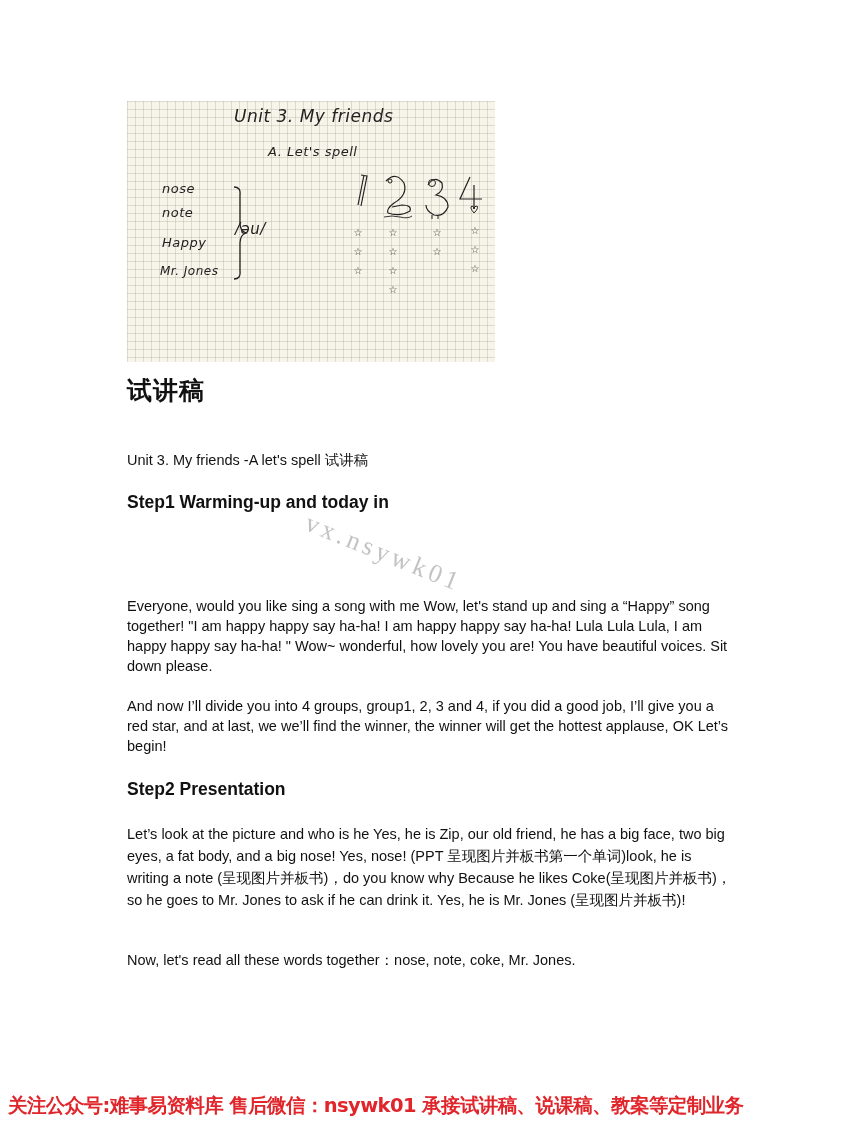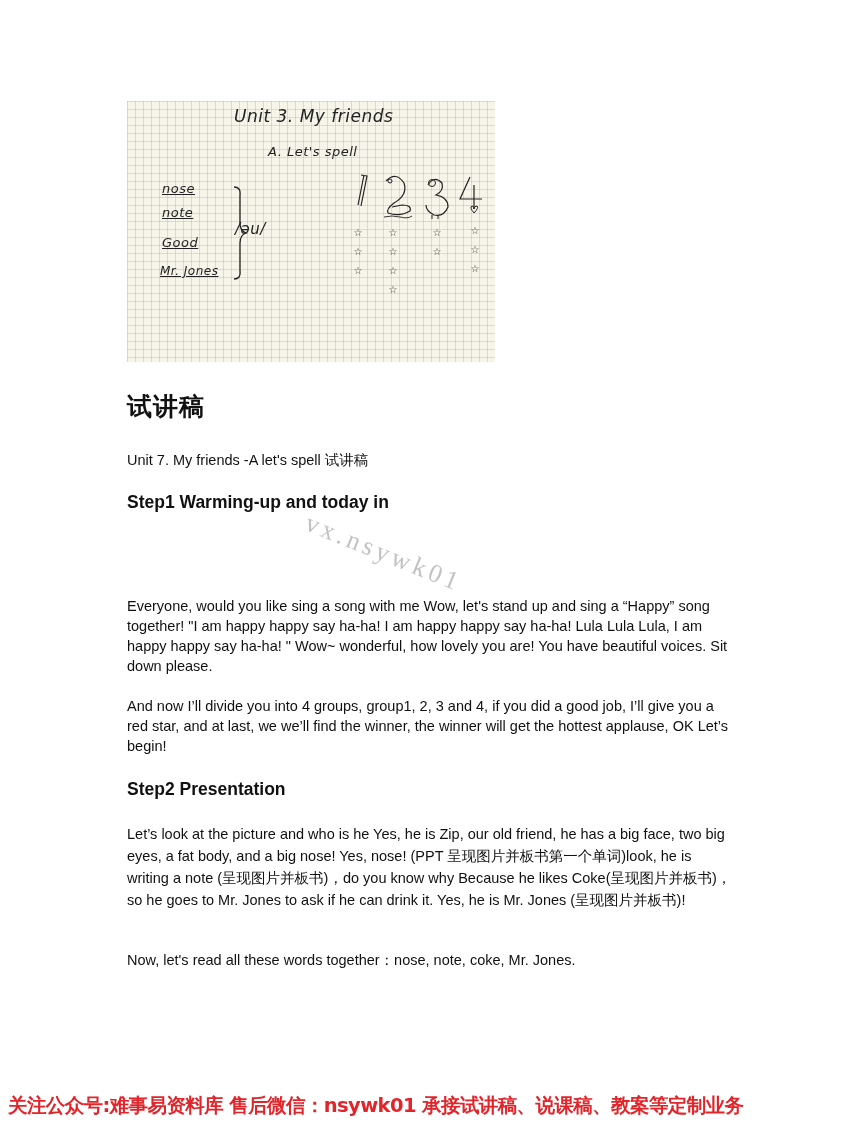--- a/index.html
+++ b/index.html
@@ -13,27 +13,27 @@
     background-image:
       linear-gradient(to right, rgba(170,170,150,0.35) 1px, transparent 1px),
       linear-gradient(to bottom, rgba(170,170,150,0.35) 1px, transparent 1px);
     background-size: 8px 8px;
     overflow: hidden;
   }
   .hw { position: absolute; font-family: "DejaVu Sans", sans-serif; color: #222;
         font-weight: 300; letter-spacing: 0.5px; font-style: italic; }
   .hw.t1 { left: 107px; top: 5px; font-size: 17px; }
   .hw.t2 { left: 141px; top: 43px; font-size: 13px; }
-  .hw.w { left: 35px; font-size: 13px; text-decoration: underline; }
+  .hw.w { left: 35px; font-size: 13px; }
   .hw.ph { left: 108px; top: 119px; font-size: 15px; }
   .brace { position: absolute; left: 105px; top: 84px; }
   .nums { position: absolute; left: 225px; top: 70px; }
   .stars { position: absolute; font-size: 10px; color: #333; line-height: 19px; text-align: center; width: 14px; }
 
-  .h1 { position: absolute; left: 127px; top: 390px; font-size: 25px; font-weight: bold;
+  .h1 { position: absolute; left: 127px; top: 374px; font-size: 25px; font-weight: bold;
         font-family: "DejaVu Sans", sans-serif; letter-spacing: 1px; }
   .sub { position: absolute; left: 127px; top: 451px; font-size: 14.5px; }
   .h2 { position: absolute; left: 127px; font-size: 17.5px; font-weight: bold; }
   .para { position: absolute; left: 127px; width: 610px; font-size: 14.5px; line-height: 20px; color: #111; }
 
   .watermark { position: absolute; left: 312px; top: 508px; font-family: "Liberation Serif", serif;
                font-size: 26px; color: rgba(120,120,120,0.45); transform: rotate(22deg);
                transform-origin: left top; letter-spacing: 4px; pointer-events: none; }
 
   .footer { position: absolute; left: 0; top: 1092px; width: 714px; height: 30px;
@@ -45,21 +45,21 @@
 <body>
 
 <div class="page">
 
   <div class="board">
     <div class="hw t1">Unit 3.  My  friends</div>
     <div class="hw t2">A.  Let's  spell</div>
 
     <div class="hw w" style="top:80px">nose</div>
     <div class="hw w" style="top:104px">note</div>
-    <div class="hw w" style="top:134px">Good</div>
+    <div class="hw w" style="top:134px">Happy</div>
     <div class="hw w" style="top:163px; font-size:12px; left:33px">Mr. Jones</div>
 
     <svg class="brace" width="16" height="96" viewBox="0 0 16 96">
       <path d="M2 2 Q9 2 8 10 L8 38 Q8 46 14 48 Q8 50 8 58 L8 86 Q9 94 2 94" fill="none" stroke="#222" stroke-width="1.3"></path>
     </svg>
     <div class="hw ph">/əu/</div>
 
     <svg class="nums" width="140" height="50" viewBox="0 0 140 50">
       <g>
         <path d="M12 4 L6 34 M9 4 L15 5 L9 35" fill="none" stroke="#222" stroke-width="1.2"></path>
@@ -80,21 +80,21 @@
       </g>
     </svg>
 
     <div class="stars" style="left:224px; top:122px">☆<br>☆<br>☆</div>
     <div class="stars" style="left:259px; top:122px">☆<br>☆<br>☆<br>☆</div>
     <div class="stars" style="left:303px; top:122px">☆<br>☆</div>
     <div class="stars" style="left:341px; top:120px">☆<br>☆<br>☆</div>
   </div>
 
   <div class="h1">试讲稿</div>
-  <div class="sub">Unit 7. My friends -A let's spell 试讲稿</div>
+  <div class="sub">Unit 3. My friends -A let's spell 试讲稿</div>
 
   <div class="h2" style="top:492px">Step1 Warming-up and today in</div>
   <div class="para" style="top:596px">Everyone, would you like sing a song with me Wow, let's stand up and sing a “Happy” song together! "I am happy happy say ha-ha! I am happy happy say ha-ha! Lula Lula Lula, I am happy happy say ha-ha! " Wow~ wonderful, how lovely you are! You have beautiful voices. Sit down please.</div>
   <div class="para" style="top:696px">And now I’ll divide you into 4 groups, group1, 2, 3 and 4, if you did a good job, I’ll give you a red star, and at last, we we’ll find the winner, the winner will get the hottest applause, OK Let’s begin!</div>
 
   <div class="h2" style="top:779px">Step2 Presentation</div>
   <div class="para" style="top:823px; line-height:22px">Let’s look at the picture and who is he Yes, he is Zip, our old friend, he has a big face, two big eyes, a fat body, and a big nose! Yes, nose! (PPT 呈现图片并板书第一个单词)look, he is writing a note (呈现图片并板书)，do you know why Because he likes Coke(呈现图片并板书)，so he goes to Mr. Jones to ask if he can drink it. Yes, he is Mr. Jones (呈现图片并板书)!</div>
   <div class="para" style="top:950px">Now, let's read all these words together：nose, note, coke, Mr. Jones.</div>
 
   <div class="watermark">vx.nsywk01</div>

